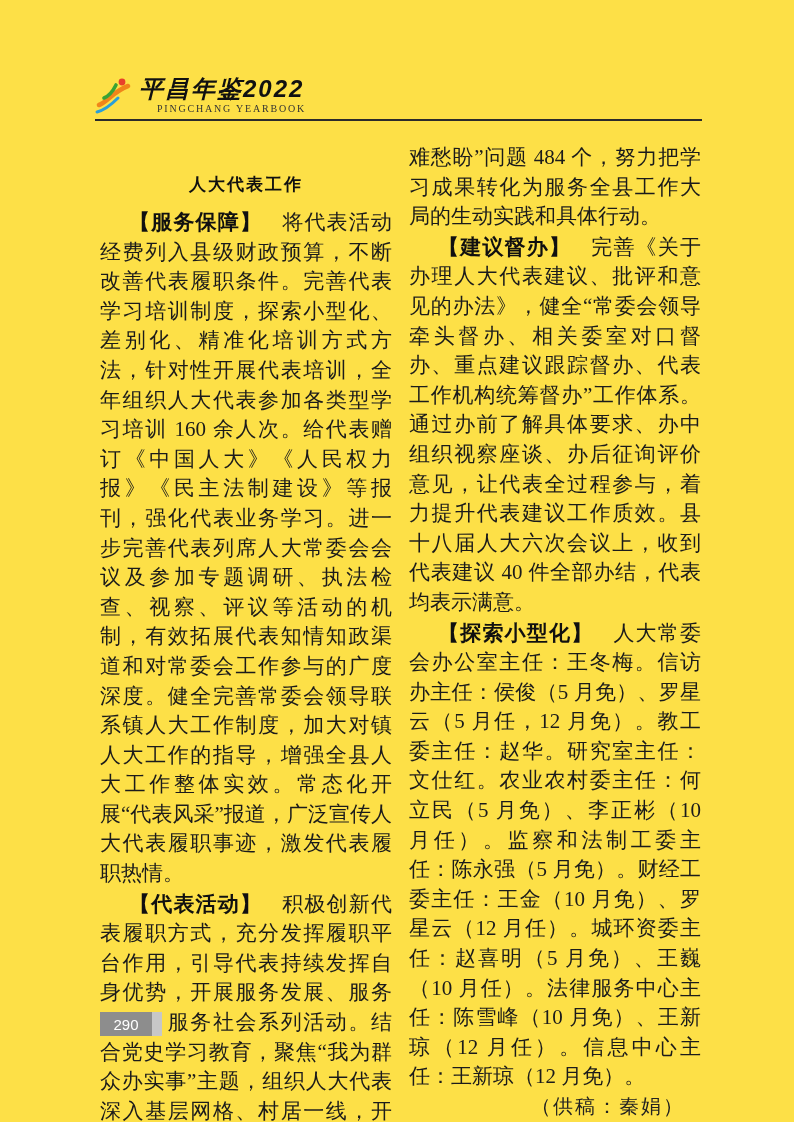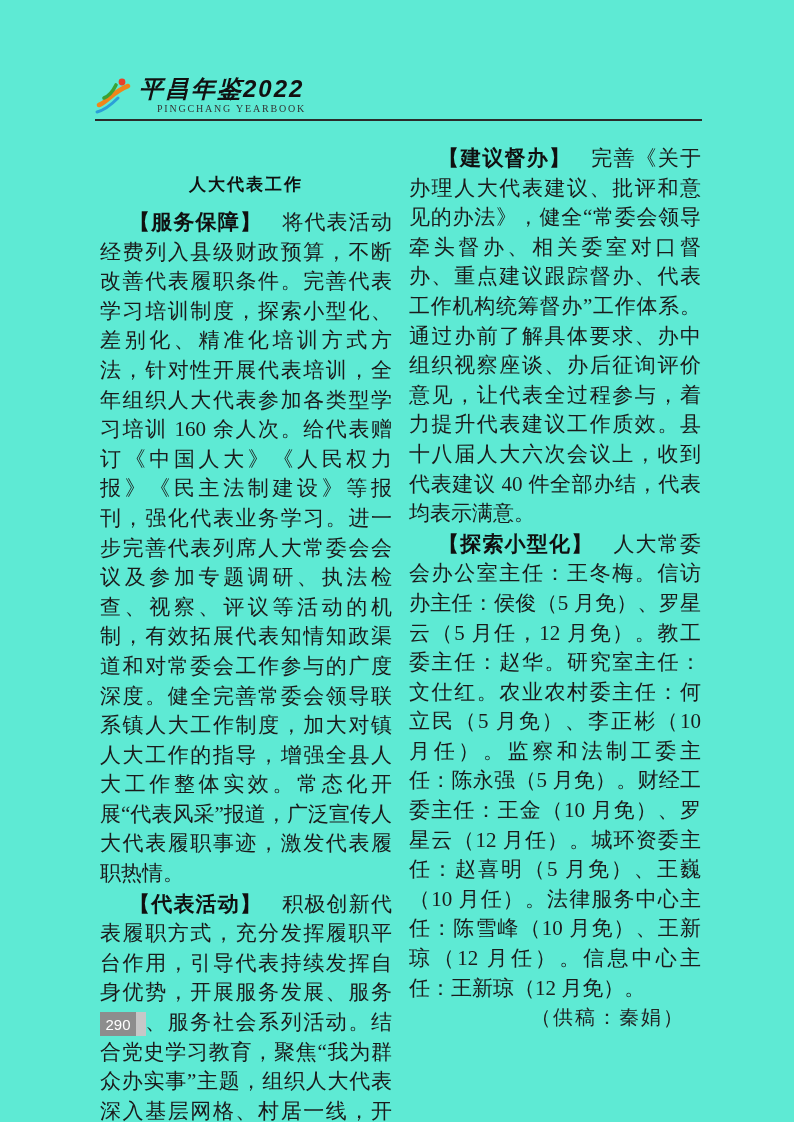--- a/index.html
+++ b/index.html
@@ -1,18 +1,18 @@
 <!DOCTYPE html>
 <html><head>
 <meta charset="utf-8">
 <style>
   html,body { margin:0; padding:0; background:#ffffff; }
   .page {
     position:relative; width:794px; height:1122px;
-    background:#5eead4; overflow:hidden;
+    background:#fde047; overflow:hidden;
     font-family:"Liberation Serif","DejaVu Serif",serif;
     color:#1b1b1b;
   }
   
   .logo-row { position:absolute; left:92px; top:76px; display:flex; align-items:flex-start; gap:5px; }
   .logo-icon { width:42px; height:40px; flex:0 0 auto; }
   .logo-text { display:flex; flex-direction:column; }
   .logo-title {
     font-family:"Liberation Sans","DejaVu Sans",sans-serif;
     font-weight:700; font-style:italic; font-size:24px; line-height:26px;
@@ -39,21 +39,21 @@
     font-family:"Liberation Sans","DejaVu Sans",sans-serif;
     font-weight:700; margin-right:20px; color:#101010;margin-left:29px;
   }
   .attribution {
     margin:0; font-size:20px; line-height:29.6px; letter-spacing:2px;
     text-align:right; padding-right:16px; color:#222;
   }
   
   .page-number-wrap { position:absolute; left:100px; top:1012px; display:flex; }
   .page-number-box {
-    width:36px; height:24px; background:#8d8d8d; color:#ffffff;
+    width:52px; height:24px; background:#8d8d8d; color:#ffffff;
     font-family:"Liberation Sans","DejaVu Sans",sans-serif; font-size:15px;
     display:flex; align-items:center; justify-content:center;
   }
   .page-number-tail { width:10px; height:24px; background:#c7c7c7; }
 </style>
 </head>
 <body>
 
 <div class="page">
 
@@ -75,20 +75,21 @@
 
     <section class="col">
       <h1 class="article-title">人大代表工作</h1>
 
       <p class="entry"><span class="entry-label">【服务保障】</span><span class="entry-text">将代表活动经费列入县级财政预算，不断改善代表履职条件。完善代表学习培训制度，探索小型化、差别化、精准化培训方式方法，针对性开展代表培训，全年组织人大代表参加各类型学习培训 160 余人次。给代表赠订《中国人大》《人民权力报》《民主法制建设》等报刊，强化代表业务学习。进一步完善代表列席人大常委会会议及参加专题调研、执法检查、视察、评议等活动的机制，有效拓展代表知情知政渠道和对常委会工作参与的广度深度。健全完善常委会领导联系镇人大工作制度，加大对镇人大工作的指导，增强全县人大工作整体实效。常态化开展“代表风采”报道，广泛宣传人大代表履职事迹，激发代表履职热情。</span></p>
 
       <p class="entry"><span class="entry-label">【代表活动】</span><span class="entry-text">积极创新代表履职方式，充分发挥履职平台作用，引导代表持续发挥自身优势，开展服务发展、服务群众、服务社会系列活动。结合党史学习教育，聚焦“我为群众办实事”主题，组织人大代表深入基层网格、村居一线，开展“民生实事我监督”“乡村振兴我出力”活动。全年组织代表开展视察调研 53 次，走访群众 2735 人次，收集问题 1050 个，推动解决群众“急</span></p>
     </section>
 
     <section class="col">
+      <p class="entry"><span class="entry-text">难愁盼”问题 484 个，努力把学习成果转化为服务全县工作大局的生动实践和具体行动。</span></p>
 
       <p class="entry"><span class="entry-label">【建议督办】</span><span class="entry-text">完善《关于办理人大代表建议、批评和意见的办法》，健全“常委会领导牵头督办、相关委室对口督办、重点建议跟踪督办、代表工作机构统筹督办”工作体系。通过办前了解具体要求、办中组织视察座谈、办后征询评价意见，让代表全过程参与，着力提升代表建议工作质效。县十八届人大六次会议上，收到代表建议 40 件全部办结，代表均表示满意。</span></p>
 
       <p class="entry"><span class="entry-label">【探索小型化】</span><span class="entry-text">人大常委会办公室主任：王冬梅。信访办主任：侯俊（5 月免）、罗星云（5 月任，12 月免）。教工委主任：赵华。研究室主任：文仕红。农业农村委主任：何立民（5 月免）、李正彬（10 月任）。监察和法制工委主任：陈永强（5 月免）。财经工委主任：王金（10 月免）、罗星云（12 月任）。城环资委主任：赵喜明（5 月免）、王巍（10 月任）。法律服务中心主任：陈雪峰（10 月免）、王新琼（12 月任）。信息中心主任：王新琼（12 月免）。</span></p>
 
       <p class="attribution">（供稿：秦娟）</p>
     </section>
 
   </div>
 

